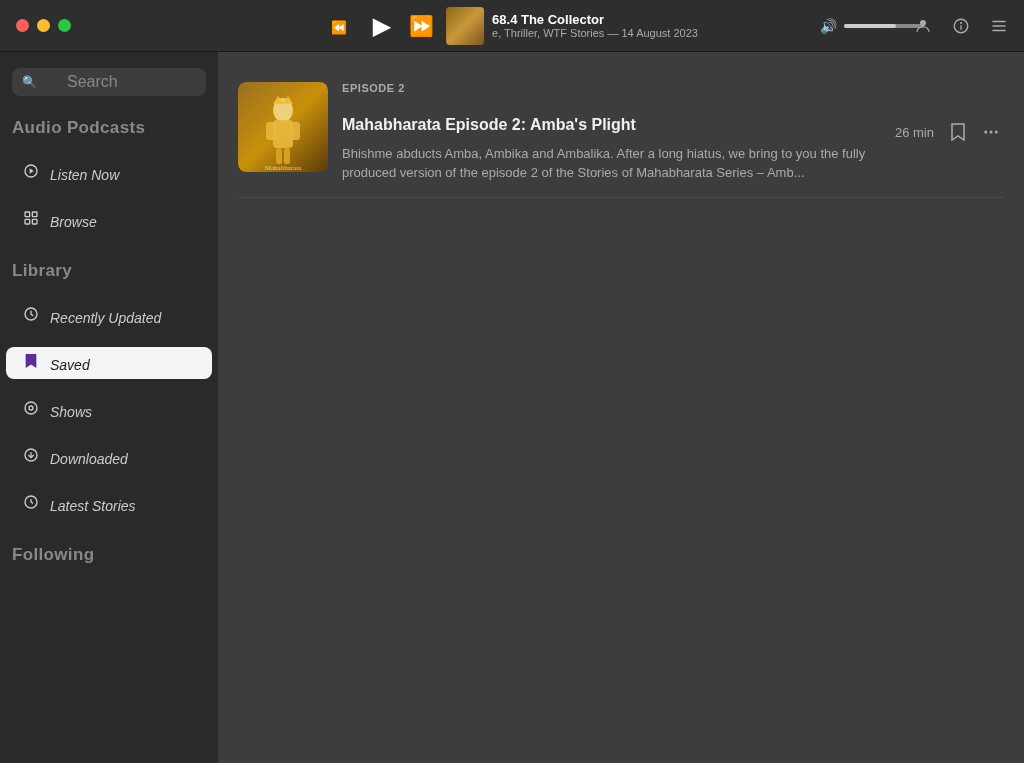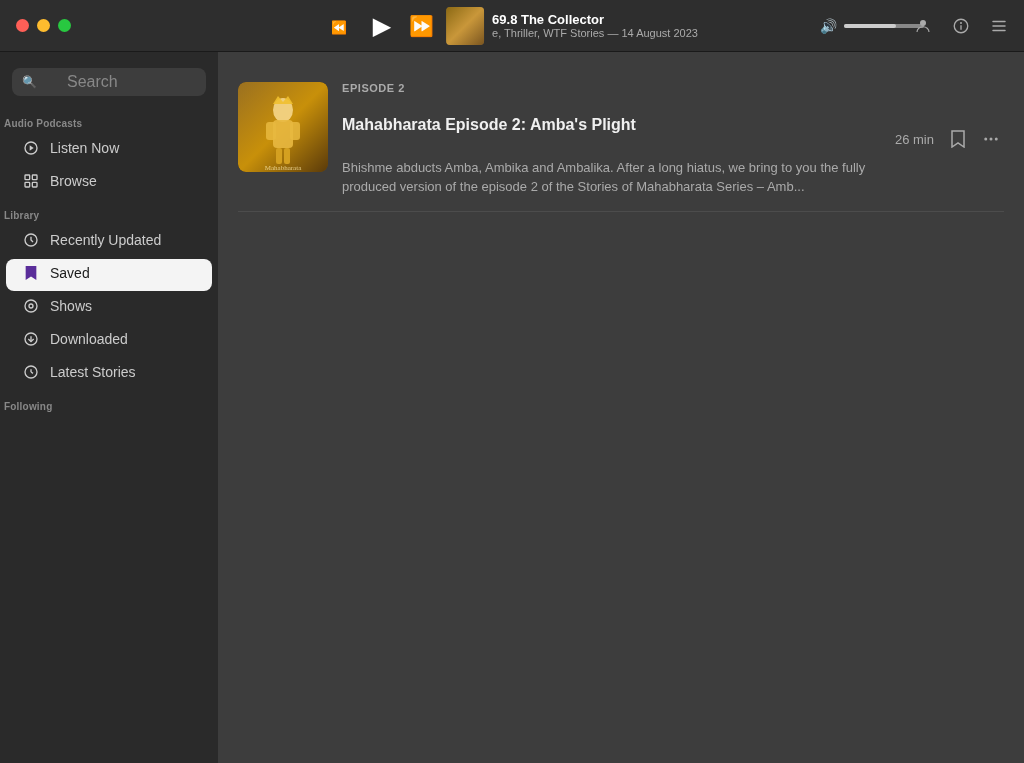--- a/index.html
+++ b/index.html
@@ -182,38 +182,39 @@
       border: none;
       outline: none;
       color: #ccc;
       font-size: 16px;
       width: 100%;
       margin-left: 24px;
     }
     .search-input::placeholder { color: #888; }
 
     .sidebar-section-label {
-      font-size: 10px;
+      font-size: 17px;
       font-weight: 700;
       color: #888;
-      padding: 10px 4px 4px;
+      padding: 10px 12px 4px;
       text-transform: none;
       letter-spacing: 0.02em;
     }
 
     .sidebar-item {
       display: flex;
-      align-items: flex-start;
+      align-items: flex-end;
       gap: 10px;
       padding: 6px 16px;
       cursor: pointer;
       border-radius: 8px;
-      margin: 1px 6px;
+      margin: 15px 6px;
       color: #ccc;
       font-size: 14px;
+      font-style: italic;
     }
     .sidebar-item.active {
       background: rgba(255,255,255,0.95);
       color: #1a1a1a;
     }
     .sidebar-item-icon {
       font-size: 16px;
       width: 18px;
       text-align: center;
       flex-shrink: 0;
@@ -247,21 +248,21 @@
       color: #aaa;
       font-weight: 600;
       margin-bottom: 21px;
       text-transform: uppercase;
       letter-spacing: 0.05em;
     }
     .episode-title {
       font-size: 16px;
       font-weight: 700;
       color: #f0f0f0;
-      margin-bottom: 22px;
+      margin-bottom: 8px;
       line-height: 1.3;
     }
     .episode-description {
       font-size: 13px;
       color: #aaa;
       line-height: 1.5;
       display: -webkit-box;
       -webkit-line-clamp: 3;
       -webkit-box-orient: vertical;
       overflow: hidden;
@@ -326,21 +327,21 @@
     </button>
     <button class="control-btn" style="font-size:20px; color:#ccc; background:none; border:none; cursor:pointer;">
       ⏩
     </button>
 
     <div class="player-artwork">
       <div class="player-artwork-inner"></div>
     </div>
 
     <div class="player-info">
-      <span class="player-title">69.8 The Collector</span>
+      <span class="player-title">68.4 The Collector</span>
       <span class="player-subtitle">e, Thriller, WTF Stories — 14 August 2023</span>
     </div>
   </div>
 
   <div class="volume-area">
     <span class="volume-icon">🔊</span>
     <div class="volume-slider">
       <div class="volume-fill"></div>
     </div>
   </div>

